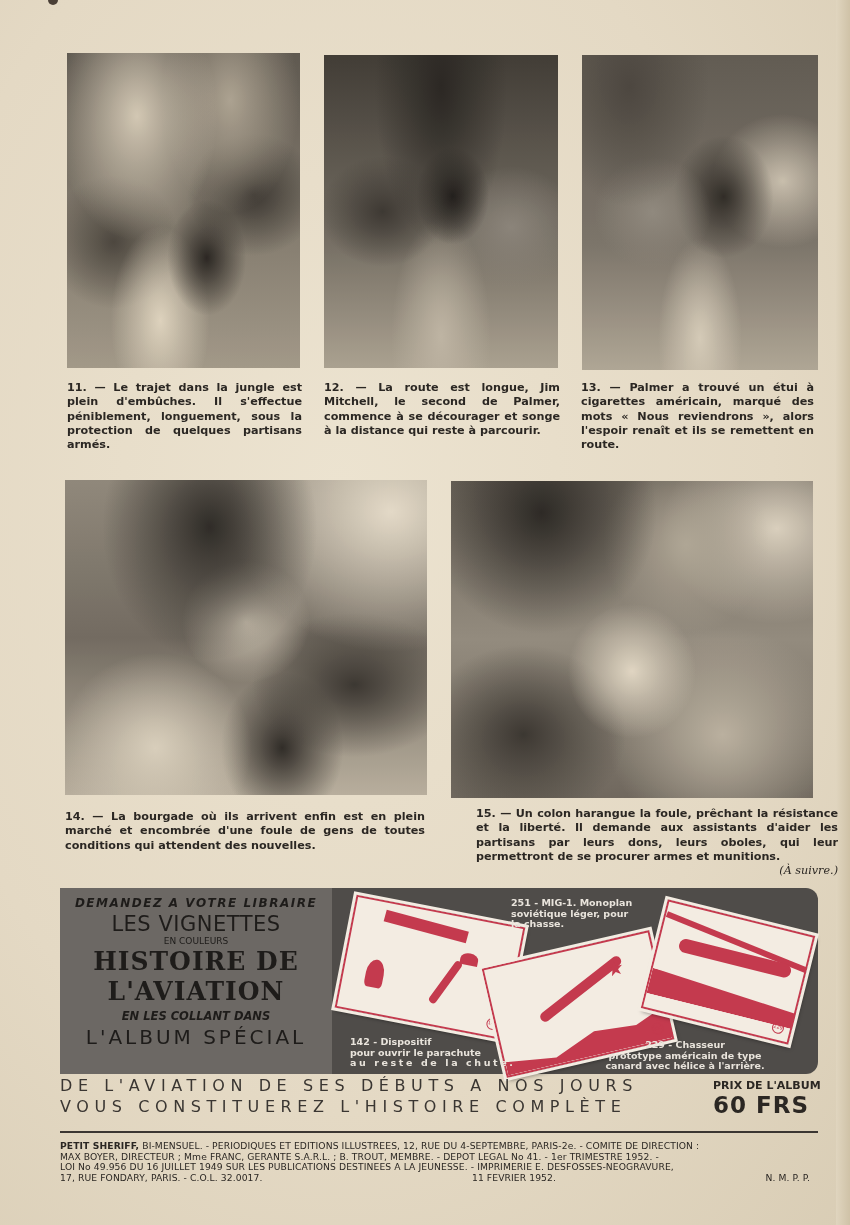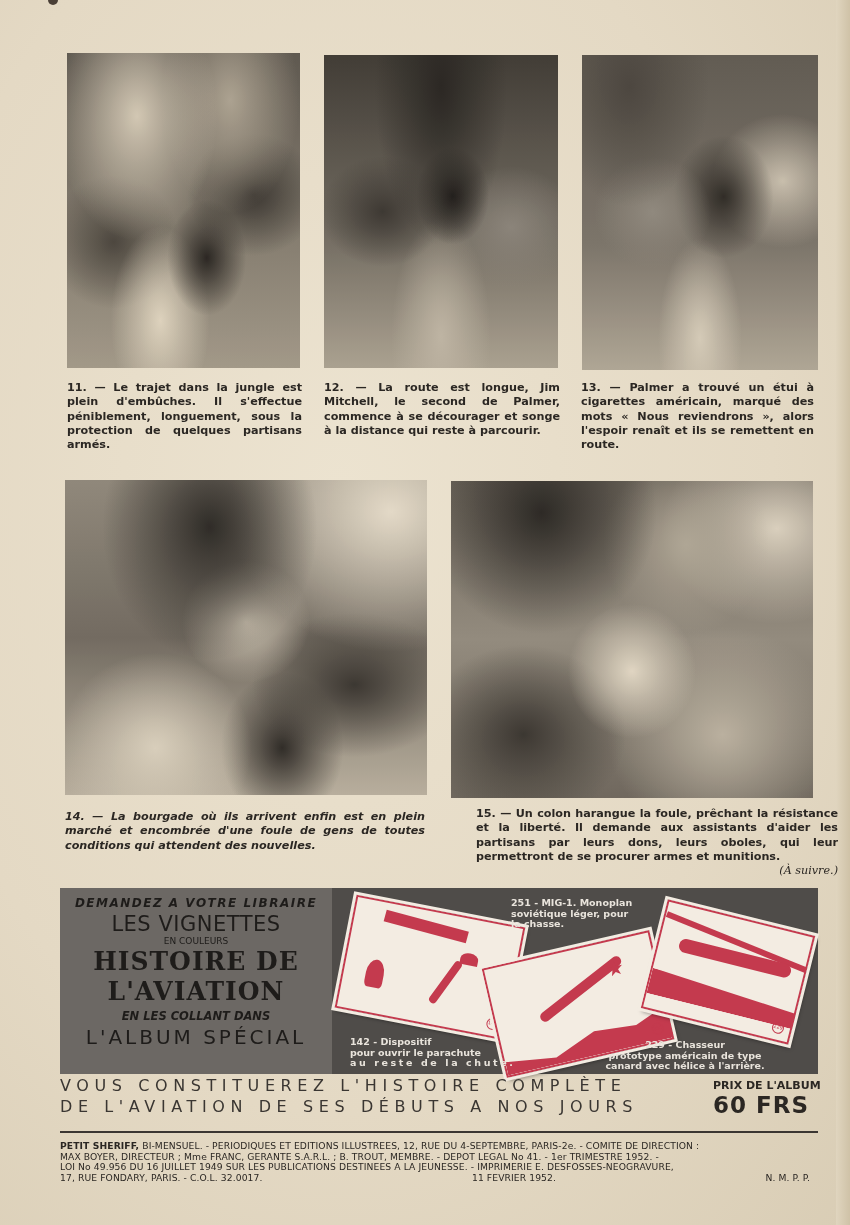--- a/index.html
+++ b/index.html
@@ -79,20 +79,21 @@
       radial-gradient(ellipse at 90% 15%, #d0c9bd 0%, transparent 25%),
       radial-gradient(ellipse at 50% 60%, #d6cfc2 0%, transparent 25%),
       radial-gradient(ellipse at 20% 80%, #3a3632 0%, transparent 25%),
       radial-gradient(ellipse at 75% 80%, #b2ab9f 0%, transparent 30%),
       linear-gradient(180deg, #6a645d 0%, #8d877e 50%, #6b655e 100%); }
 
   
   .ad {
     position: absolute; left: 60px; top: 888px; width: 758px; height: 186px;
     background: #4f4c49;
+    border-radius: 12px;
   }
   .ad-left {
     position: absolute; left: 0; top: 0; width: 272px; height: 186px;
     background: #6c6864;
     text-align: center;
     color: #1e1c1a;
   }
   .ad-left .l1 { font-size: 12px; font-weight: 800; font-style: italic; letter-spacing: 1.5px; margin-top: 8px; }
   .ad-left .l2 { font-size: 21px; letter-spacing: 0.5px; margin-top: 2px; }
   .ad-left .l3 { font-size: 9px; font-weight: 400; margin-top: 0px; }
@@ -163,21 +164,21 @@
     <span>Palmer a trouvé un étui à cigarettes américain, marqué des mots « Nous reviendrons », alors l'espoir renaît et ils se remettent en route.</span>
   </div>
 
   <div class="photo" id="p4" style="left:65px; top:480px; width:362px; height:315px;">
       <div class="layer a"></div>
     </div>
   <div class="photo" id="p5" style="left:451px; top:481px; width:362px; height:317px;">
       <div class="layer a"></div>
     </div>
 
-  <div class="caption" style="left:65px; top:810px; width:360px;font-style:italic;">
+  <div class="caption" style="left:65px; top:810px; width:360px;">
     <span class="num">14.</span>
     <span>—</span>
     <span>La bourgade où ils arrivent enfin est en plein marché et encombrée d'une foule de gens de toutes conditions qui attendent des nouvelles.</span>
   </div>
   <div class="caption" style="left:476px; top:807px; width:362px;">
     <span class="num">15.</span>
     <span>—</span>
     <span>Un colon harangue la foule, prêchant la résistance et la liberté. Il demande aux assistants d'aider les partisans par leurs dons, leurs oboles, qui leur permettront de se procurer armes et munitions.</span>
     <span class="suivre">(À suivre.)</span>
   </div>
@@ -226,22 +227,22 @@
       <div style="letter-spacing:2.6px;">au reste de la chute.</div>
     </div>
     <div class="ad-text" style="left:540px; top:152px; text-align:center; width:170px;">
       <div>229 - Chasseur</div>
       <div>prototype américain de type</div>
       <div>canard avec hélice à l'arrière.</div>
     </div>
   </div>
 
   <div class="banner">
+    <div>DE L'AVIATION DE SES DÉBUTS A NOS JOURS</div>
     <div>VOUS CONSTITUEREZ L'HISTOIRE COMPLÈTE</div>
-    <div>DE L'AVIATION DE SES DÉBUTS A NOS JOURS</div>
   </div>
   <div class="price-label">PRIX DE L'ALBUM</div>
   <div class="price-value">60 FRS</div>
 
   <div class="rule" style="top:1131px;"></div>
   <div class="imprint">
     <div class="line">
         <span><b>PETIT SHERIFF,</b> <span>BI-MENSUEL. - PERIODIQUES ET EDITIONS ILLUSTREES, 12, RUE DU 4-SEPTEMBRE, PARIS-2e. - COMITE DE DIRECTION :</span></span>
       </div>
     <div class="line">

